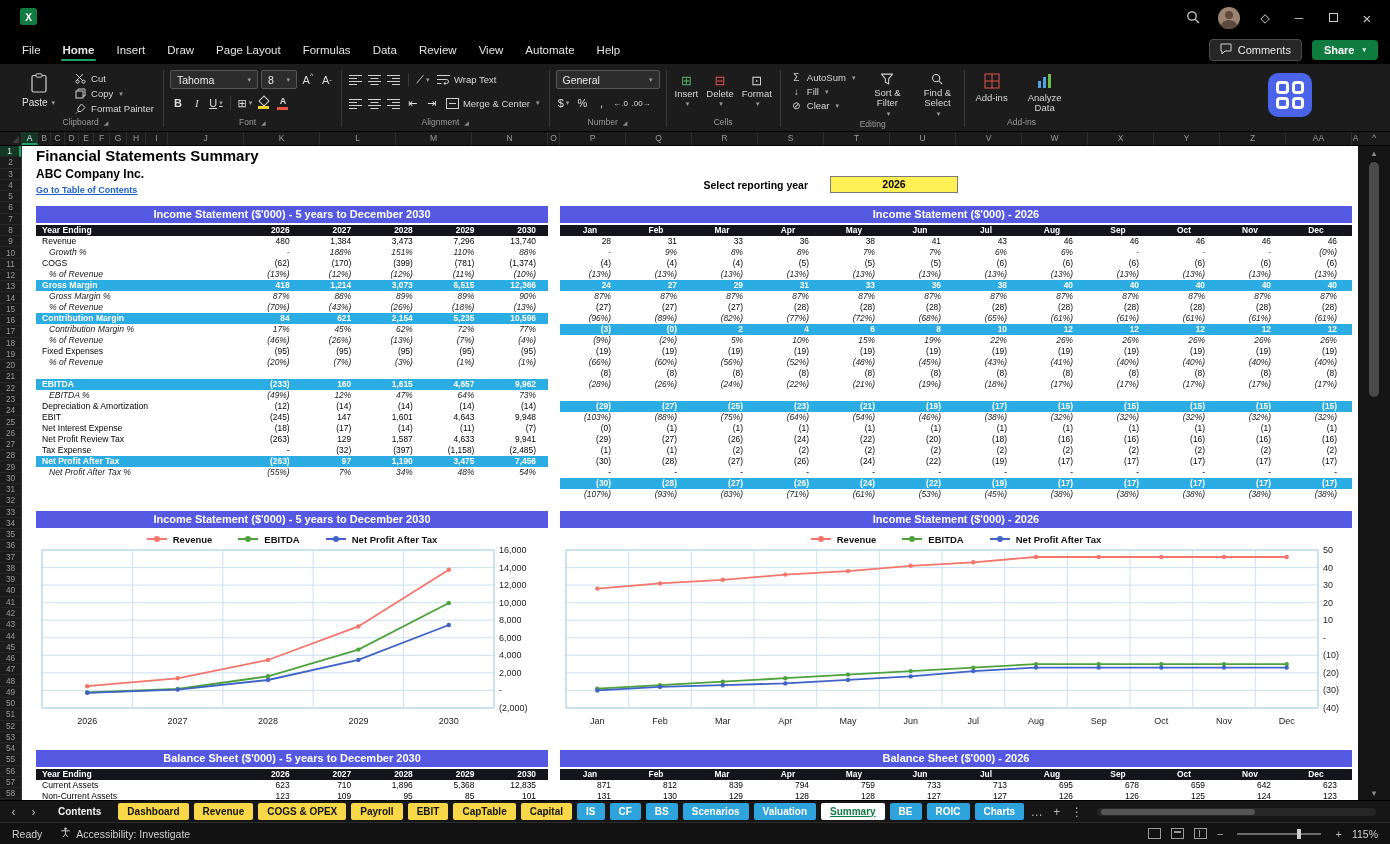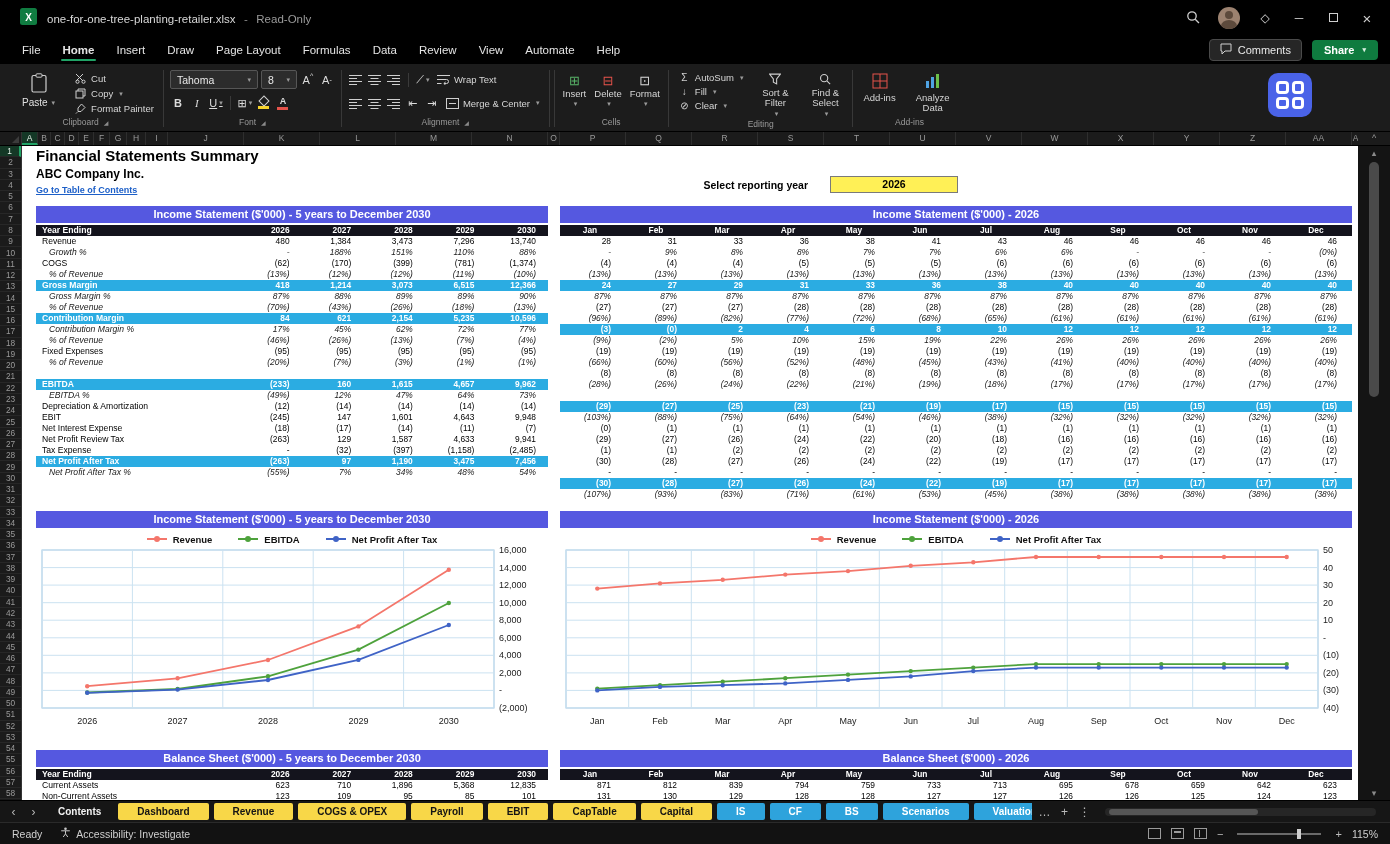--- a/index.html
+++ b/index.html
@@ -111,21 +111,21 @@
   .ch-legend{display:flex;justify-content:center;gap:26px;height:14px;align-items:center}
   .lg-item{display:flex;align-items:center;gap:6px}
   .lg-swatch{position:relative;width:20px;height:2px;display:inline-block}
   .lg-dot{position:absolute;left:7px;top:-2px;width:6px;height:6px;border-radius:50%}
   .lg-label{font-size:9.5px;font-weight:bold;color:#111}
 
   
   .tabbar{height:22px;background:#161616;display:flex;align-items:center;padding:0 6px;gap:5px;border-top:1px solid #000}
   .tab-nav{color:#b9b9b9;font-size:12px;width:15px;text-align:center;flex:0 0 auto}
   .sheet-tabs{display:flex;align-items:center;gap:5px;height:100%;padding:2px 0;overflow:hidden;flex:0 0 auto;max-width:986px}
-  .stab{height:17px;line-height:17px;padding:0 19px;font-size:10px;font-weight:bold;border-radius:2px;white-space:nowrap;flex:0 0 auto}
+  .stab{height:17px;line-height:17px;padding:0 9px;font-size:10px;font-weight:bold;border-radius:2px;white-space:nowrap;flex:0 0 auto}
   .stab-plain{color:#f2f2f2;background:transparent;padding:0 12px}
   .stab-yellow{background:var(--tab-yellow);color:#141414}
   .stab-blue{background:var(--tab-blue);color:#fff}
   .stab-active{background:#fff;color:var(--active-tab-green);text-decoration:underline}
   .hscroll{flex:1;height:8px;margin:0 8px;border-radius:4px;background:#262626;position:relative}
   .hthumb{position:absolute;left:4px;top:1px;height:6px;width:55%;background:#565656;border-radius:3px}
 
   
   .statusbar{height:22px;background:#121212;display:flex;align-items:center;justify-content:space-between;padding:0 12px;border-top:1px solid #2a2a2a}
   .sb-left{display:flex;align-items:center;gap:18px;font-size:10.5px;color:#cfcfcf}
@@ -142,25 +142,20 @@
 <body>
 
 <div class="app">
 
   <header class="titlebar">
     <div class="tb-left">
       <span><svg width="17" height="17" viewBox="0 0 17 17">
             <rect width="17" height="17" rx="2.5" fill="#107C41"></rect>
             <text x="8.5" y="12.5" font-size="10" font-weight="bold" fill="#fff" text-anchor="middle">X</text>
           </svg></span>
-      <span>
-        <span class="tb-file">one-for-one-tree-planting-retailer.xlsx</span>
-        <span class="tb-sep">-</span>
-        <span class="tb-mode">Read-Only</span>
-      </span>
     </div>
     <div class="tb-right">
       <span class="tb-btn"><svg width="14" height="14" viewBox="0 0 14 14">
             <circle cx="6" cy="6" r="4.2" fill="none" stroke="#cfcfcf" stroke-width="1.3"></circle>
             <path d="M9.2 9.2L13 13" stroke="#cfcfcf" stroke-width="1.3"></path>
           </svg></span>
       <span class="avatar"></span>
       <span class="tb-btn">◇</span>
       <span class="tb-btn">─</span>
       <span class="tb-btn"><span class="tb-restore"></span></span>
@@ -347,20 +342,42 @@
             <span class="dd">▾</span>
           </span>
       </div>
       <div class="rg-label">
           <span>Alignment</span>
           <span class="launcher">◢</span>
         </div>
     </div>
     <div class="rsep"></div>
 
+    <div class="rgroup">
+      <div class="rg-row">
+        <div class="combo" style="width:104px">
+            <span>General</span>
+            <span class="dd">▾</span>
+          </div>
+      </div>
+      <div class="rg-row">
+        <span class="rbtn-ic">
+            <span>$</span>
+            <span class="dd">▾</span>
+          </span>
+        <span class="rbtn-ic">%</span>
+        <span class="rbtn-ic">,</span>
+        <span class="rbtn-ic" style="font-size:8px">←.0</span>
+        <span class="rbtn-ic" style="font-size:8px">.00→</span>
+      </div>
+      <div class="rg-label">
+          <span>Number</span>
+          <span class="launcher">◢</span>
+        </div>
+    </div>
     <div class="rsep"></div>
 
     <div class="rgroup">
       <div class="cells-row">
         <div class="cell-btn">
             <span class="ic-cell" style="color:#58B368">⊞</span>
             <span>Insert</span>
             <span class="dd">▾</span>
           </div>
         <div class="cell-btn">

